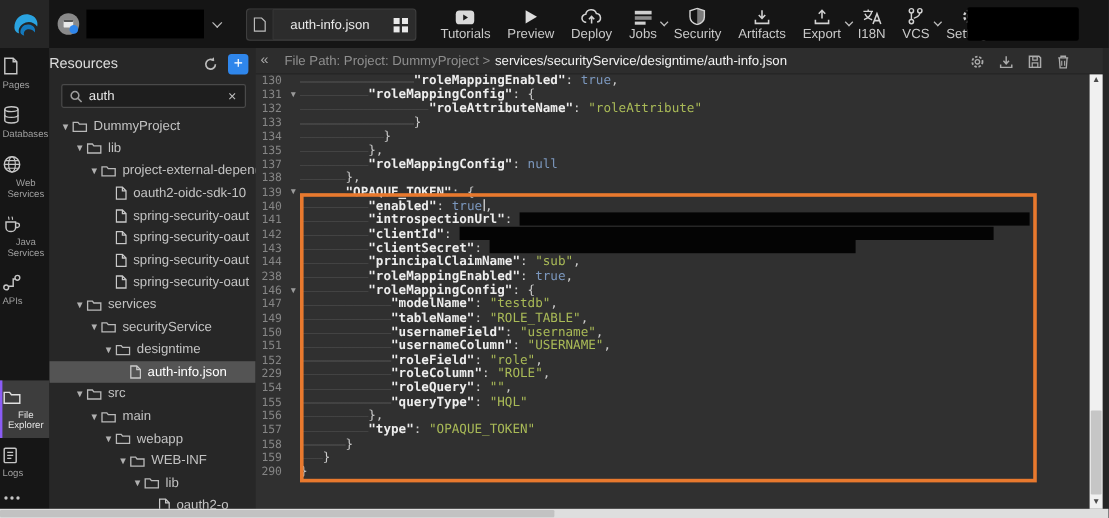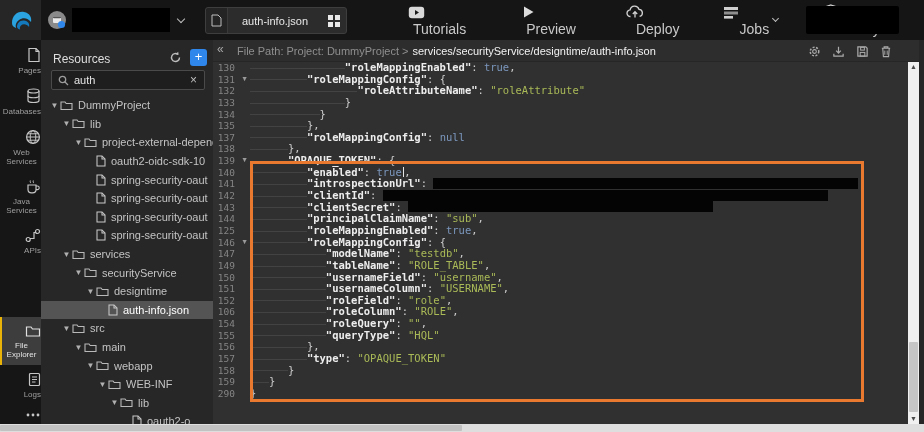--- a/index.html
+++ b/index.html
@@ -17,33 +17,33 @@
   .chev { display:inline-block; width:6px; height:6px; border-right:1.5px solid #bdbdbd; border-bottom:1.5px solid #bdbdbd; transform:rotate(45deg); margin-left:8px; margin-top:-3px; }
   #tab-box { position:absolute; left:205px; top:7px; width:142px; height:27px; background:#2c2c2c; border:1px solid #3e3e3e; border-radius:3px; display:flex; align-items:center; }
   #tab-file-cell { width:22px; height:100%; background:#242424; border-right:1px solid #3a3a3a; display:flex; align-items:center; justify-content:center; border-radius:3px 0 0 3px; }
   #tab-label { flex:1; text-align:center; font-size:11px; color:#e8e8e8; }
   #tab-grid { width:24px; display:flex; align-items:center; justify-content:center; }
   .gridglyph { display:grid; grid-template-columns:5px 5px; grid-gap:2px; }
   .gridglyph i { width:5px; height:5px; background:#e9e9e9; display:block; }
   #tools { position:absolute; left:360px; top:0; height:40px; display:flex; align-items:center; }
   .tool { display:flex; flex-direction:column; align-items:center; justify-content:center; height:40px; padding:0 7px; cursor:pointer; position:relative; }
   .tool .ticon { height:16px; display:flex; align-items:flex-end; }
-  .tool .tlabel { font-size:14px; color:#c9c9c9; margin-top:2px; white-space:nowrap;margin-left:46px; }
+  .tool .tlabel { font-size:11px; color:#c9c9c9; margin-top:2px; white-space:nowrap; }
   .tool .tchev { position:absolute; right:-2px; top:16px; width:5px; height:5px; border-right:1.3px solid #bdbdbd; border-bottom:1.3px solid #bdbdbd; transform:rotate(45deg); }
   #user-redact { position:absolute; left:806px; top:6px; width:93px; height:28px; border-radius:2px; }
   
   #rail { position:absolute; left:0; top:40px; width:41px; height:384px; background:#161616; display:flex; flex-direction:column; z-index:4; }
-  .rail-item { width:41px; padding:7px 0 6px 0; display:flex; flex-direction:column; align-items:flex-end; cursor:pointer; border-left:2px solid transparent; }
+  .rail-item { width:41px; padding:7px 0 6px 0; display:flex; flex-direction:column; align-items:flex-start; cursor:pointer; border-left:2px solid transparent; }
   .rail-item .rlabel { font-size:8px; color:#9f9f9f; text-align:center; line-height:9px; margin-top:3px; }
-  .rail-item.active { background:#3d3d3d; border-left:2px solid #eab308; }
+  .rail-item.active { background:#3d3d3d; border-left:2px solid #8b5cf6; }
   .rail-item.active .rlabel { color:#e3e3e3; }
   .rail-spacer { flex:1; }
   
   #resources { position:absolute; left:41px; top:40px; width:172px; height:384px; background:#272727; overflow:hidden; z-index:3; }
-  #res-head { display:flex; align-items:flex-end; height:26px; padding:0 6px 0 12px; }
+  #res-head { display:flex; align-items:center; height:26px; padding:0 6px 0 0; }
   #res-title { font-size:12px; color:#dedede; flex:1; }
   #refresh-btn { width:18px; height:18px; display:flex; align-items:center; justify-content:center; cursor:pointer; }
   #add-btn { width:17px; height:17px; background:#2f86eb; border-radius:3px; color:#fff; font-size:13px; line-height:15px; text-align:center; margin-left:6px; cursor:pointer; }
   #search-box { margin:4px 8px 6px 10px; height:20px; background:#1e1e1e; border:1px solid #4a4a4a; border-radius:2px; display:flex; align-items:center; padding:0 6px; }
   #search-input { flex:1; background:transparent; border:none; outline:none; color:#e5e5e5; font-size:11px; font-family:"Liberation Sans",sans-serif; margin-left:5px; min-width:0; }
   #search-clear { color:#bdbdbd; font-size:12px; cursor:pointer; padding:0 1px; }
   #tree { position:relative; }
   .trow { display:flex; align-items:center; height:18.6px; white-space:nowrap; overflow:hidden; cursor:pointer; color:#c3c3c3; font-size:11px; }
   .trow.selected { background:#545454; color:#fff; }
   .tcaret { width:11px; font-size:8px; color:#b0b0b0; text-align:center; flex:none; }
@@ -590,21 +590,21 @@
           <span class="lnum">143</span>
           <span class="fold"></span>
           <span class="ctext"><span class="ws" style="width: 56.88px;"></span><span class="tk-k">"clientSecret"</span><span class="tk-p">: </span><span class="tk-r" style="width: 305px;"></span></span>
         </div>
         <div class="cline">
           <span class="lnum">144</span>
           <span class="fold"></span>
           <span class="ctext"><span class="ws" style="width: 56.88px;"></span><span class="tk-k">"principalClaimName"</span><span class="tk-p">: </span><span class="tk-s">"sub"</span><span class="tk-p">,</span></span>
         </div>
         <div class="cline">
-          <span class="lnum">125</span>
+          <span class="lnum">238</span>
           <span class="fold"></span>
           <span class="ctext"><span class="ws" style="width: 56.88px;"></span><span class="tk-k">"roleMappingEnabled"</span><span class="tk-p">: </span><span class="tk-b">true</span><span class="tk-p">,</span></span>
         </div>
         <div class="cline">
           <span class="lnum">146</span>
           <span class="fold">▼</span>
           <span class="ctext"><span class="ws" style="width: 56.88px;"></span><span class="tk-k">"roleMappingConfig"</span><span class="tk-p">: {</span></span>
         </div>
         <div class="cline">
           <span class="lnum">147</span>
@@ -625,21 +625,21 @@
           <span class="lnum">151</span>
           <span class="fold"></span>
           <span class="ctext"><span class="ws" style="width: 75.84px;"></span><span class="tk-k">"usernameColumn"</span><span class="tk-p">: </span><span class="tk-s">"USERNAME"</span><span class="tk-p">,</span></span>
         </div>
         <div class="cline">
           <span class="lnum">152</span>
           <span class="fold"></span>
           <span class="ctext"><span class="ws" style="width: 75.84px;"></span><span class="tk-k">"roleField"</span><span class="tk-p">: </span><span class="tk-s">"role"</span><span class="tk-p">,</span></span>
         </div>
         <div class="cline">
-          <span class="lnum">106</span>
+          <span class="lnum">229</span>
           <span class="fold"></span>
           <span class="ctext"><span class="ws" style="width: 75.84px;"></span><span class="tk-k">"roleColumn"</span><span class="tk-p">: </span><span class="tk-s">"ROLE"</span><span class="tk-p">,</span></span>
         </div>
         <div class="cline">
           <span class="lnum">154</span>
           <span class="fold"></span>
           <span class="ctext"><span class="ws" style="width: 75.84px;"></span><span class="tk-k">"roleQuery"</span><span class="tk-p">: </span><span class="tk-s">""</span><span class="tk-p">,</span></span>
         </div>
         <div class="cline">
           <span class="lnum">155</span>

